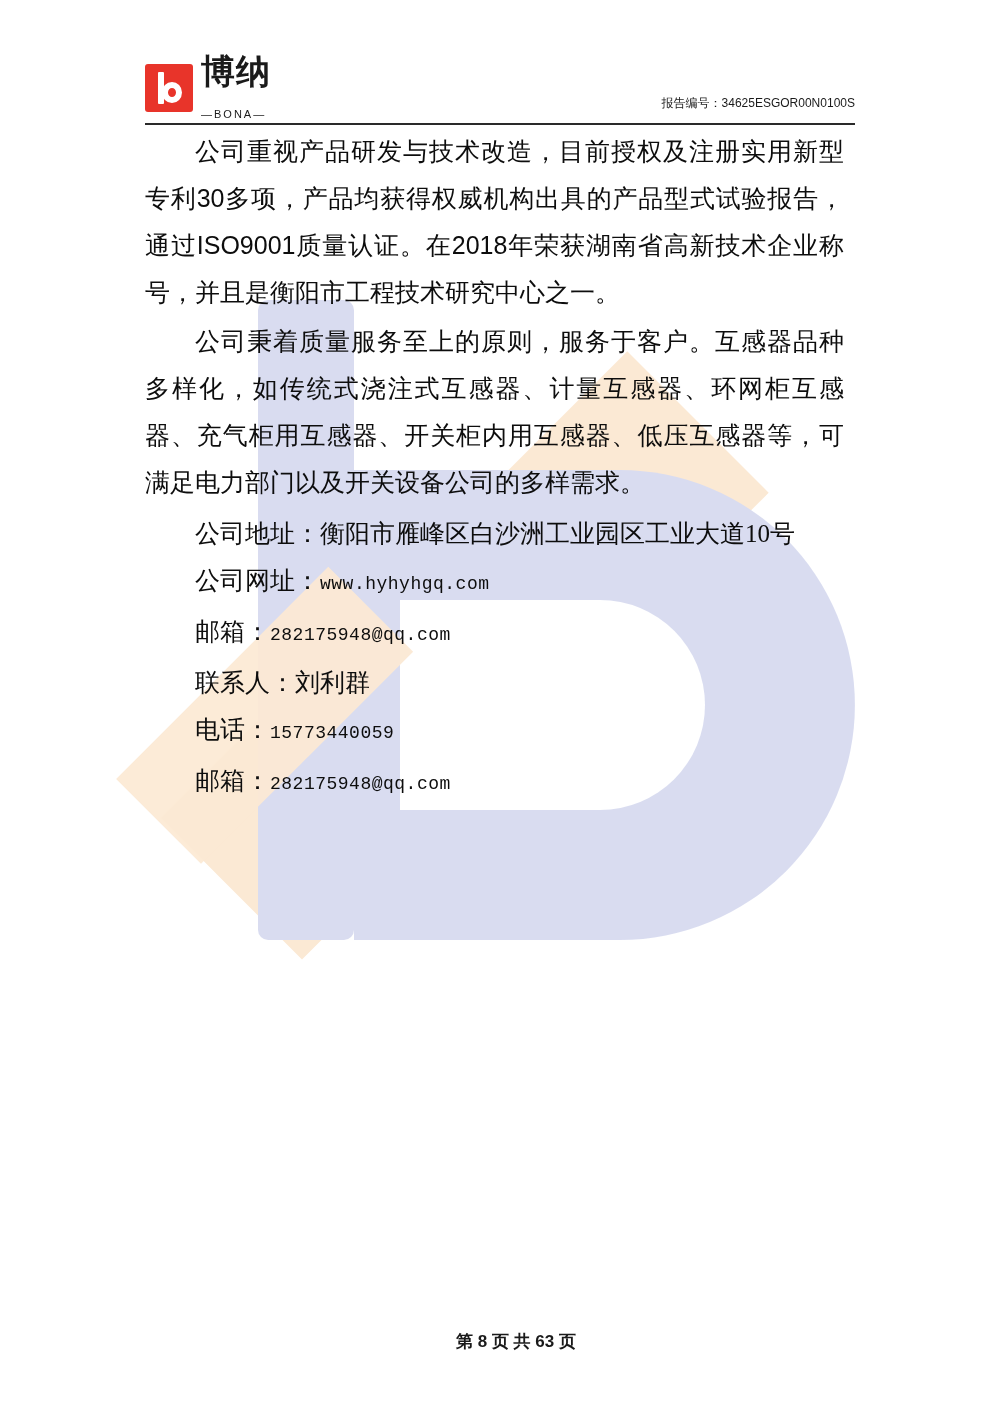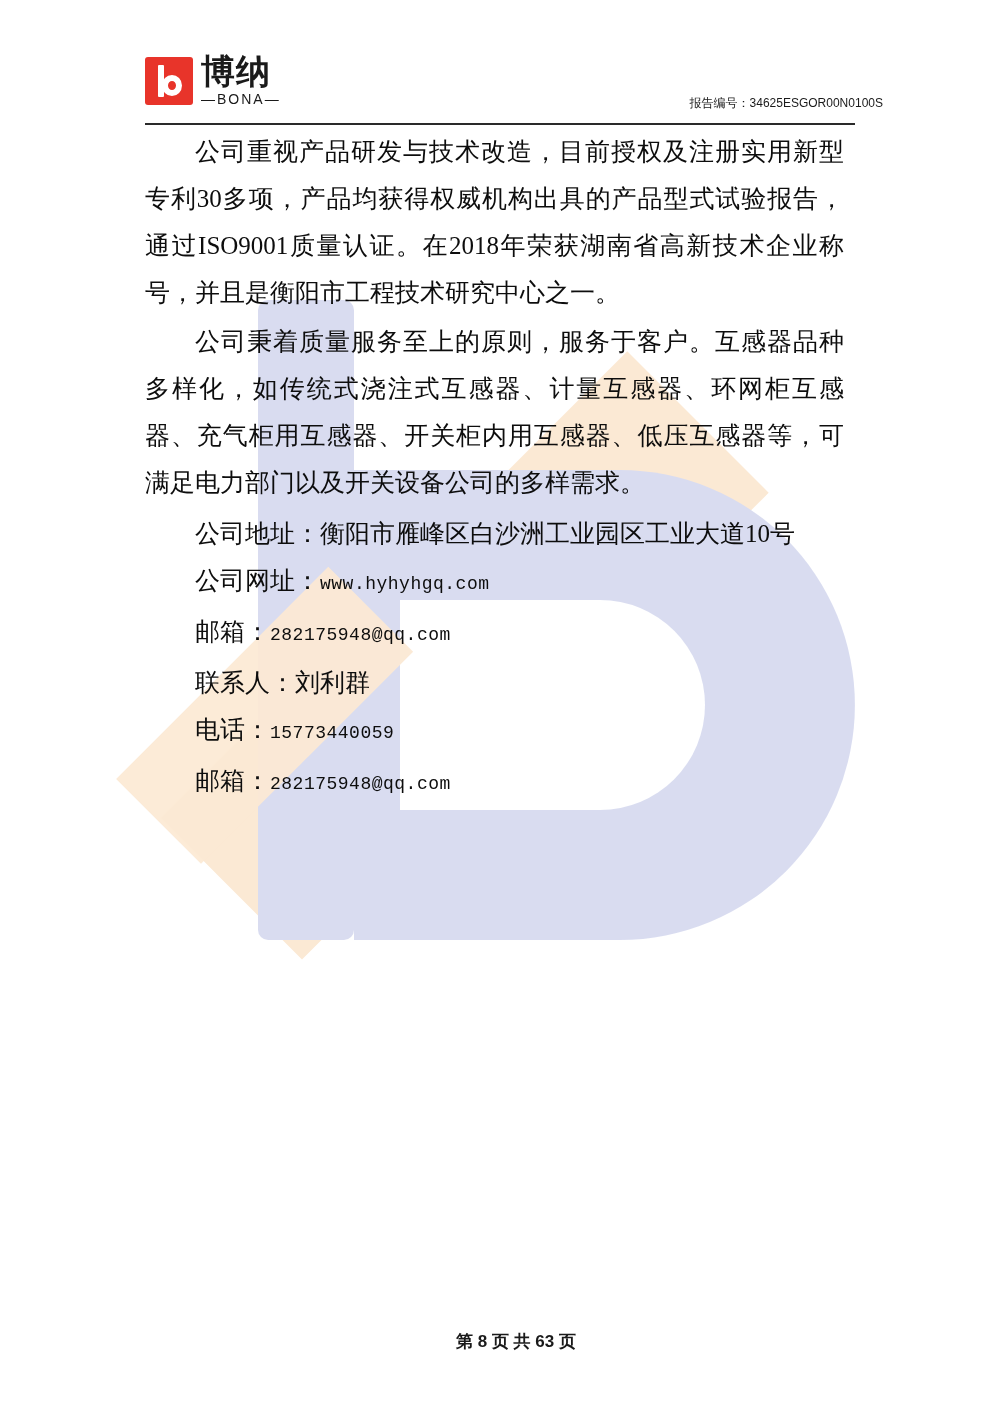--- a/index.html
+++ b/index.html
@@ -30,21 +30,20 @@
   }
 
   
   .header {
     position: absolute;
     left: 145px;
     top: 55px;
     width: 710px;
     height: 72px;
     z-index: 3;
-    padding-left: 28px;
   }
   .logo-wrap {
     position: absolute;
     left: 0;
     top: 0;
     display: flex;
     align-items: center;
   }
   .logo-mark {
     width: 48px;
@@ -81,25 +80,25 @@
   }
   .logo-cn {
     font-family: "Liberation Serif", serif;
     font-weight: bold;
     font-size: 34px;
     color: #1a1a1a;
     letter-spacing: 1px;
   }
   .logo-en {
     font-family: "Liberation Sans", sans-serif;
-    font-size: 14px;
+    font-size: 11px;
     color: #1a1a1a;
     letter-spacing: 2px;
-    margin-top: 3px;
-    text-align: right;
+    margin-top: 20px;
+    text-align: left;
   }
   .report-no {
     position: absolute;
     right: 0;
     top: 40px;
     font-family: "Liberation Sans", sans-serif;
     font-size: 12px;
     color: #1a1a1a;
     white-space: nowrap;
   }
@@ -115,21 +114,21 @@
 
   
   .content {
     position: absolute;
     left: 145px;
     top: 128px;
     width: 712px;
     z-index: 2;
   }
   .para {
-    font-family: Liberation Serif, serif;
+    font-family: Liberation Sans, sans-serif;
     font-size: 25px;
     line-height: 47px;
     color: #0d0d0d;
     text-align: justify;
     text-justify: inter-ideograph;
     text-indent: 50px;
     margin: 0 13px 2px 0;
   }
   .line {
     font-family: "Liberation Serif", serif;

